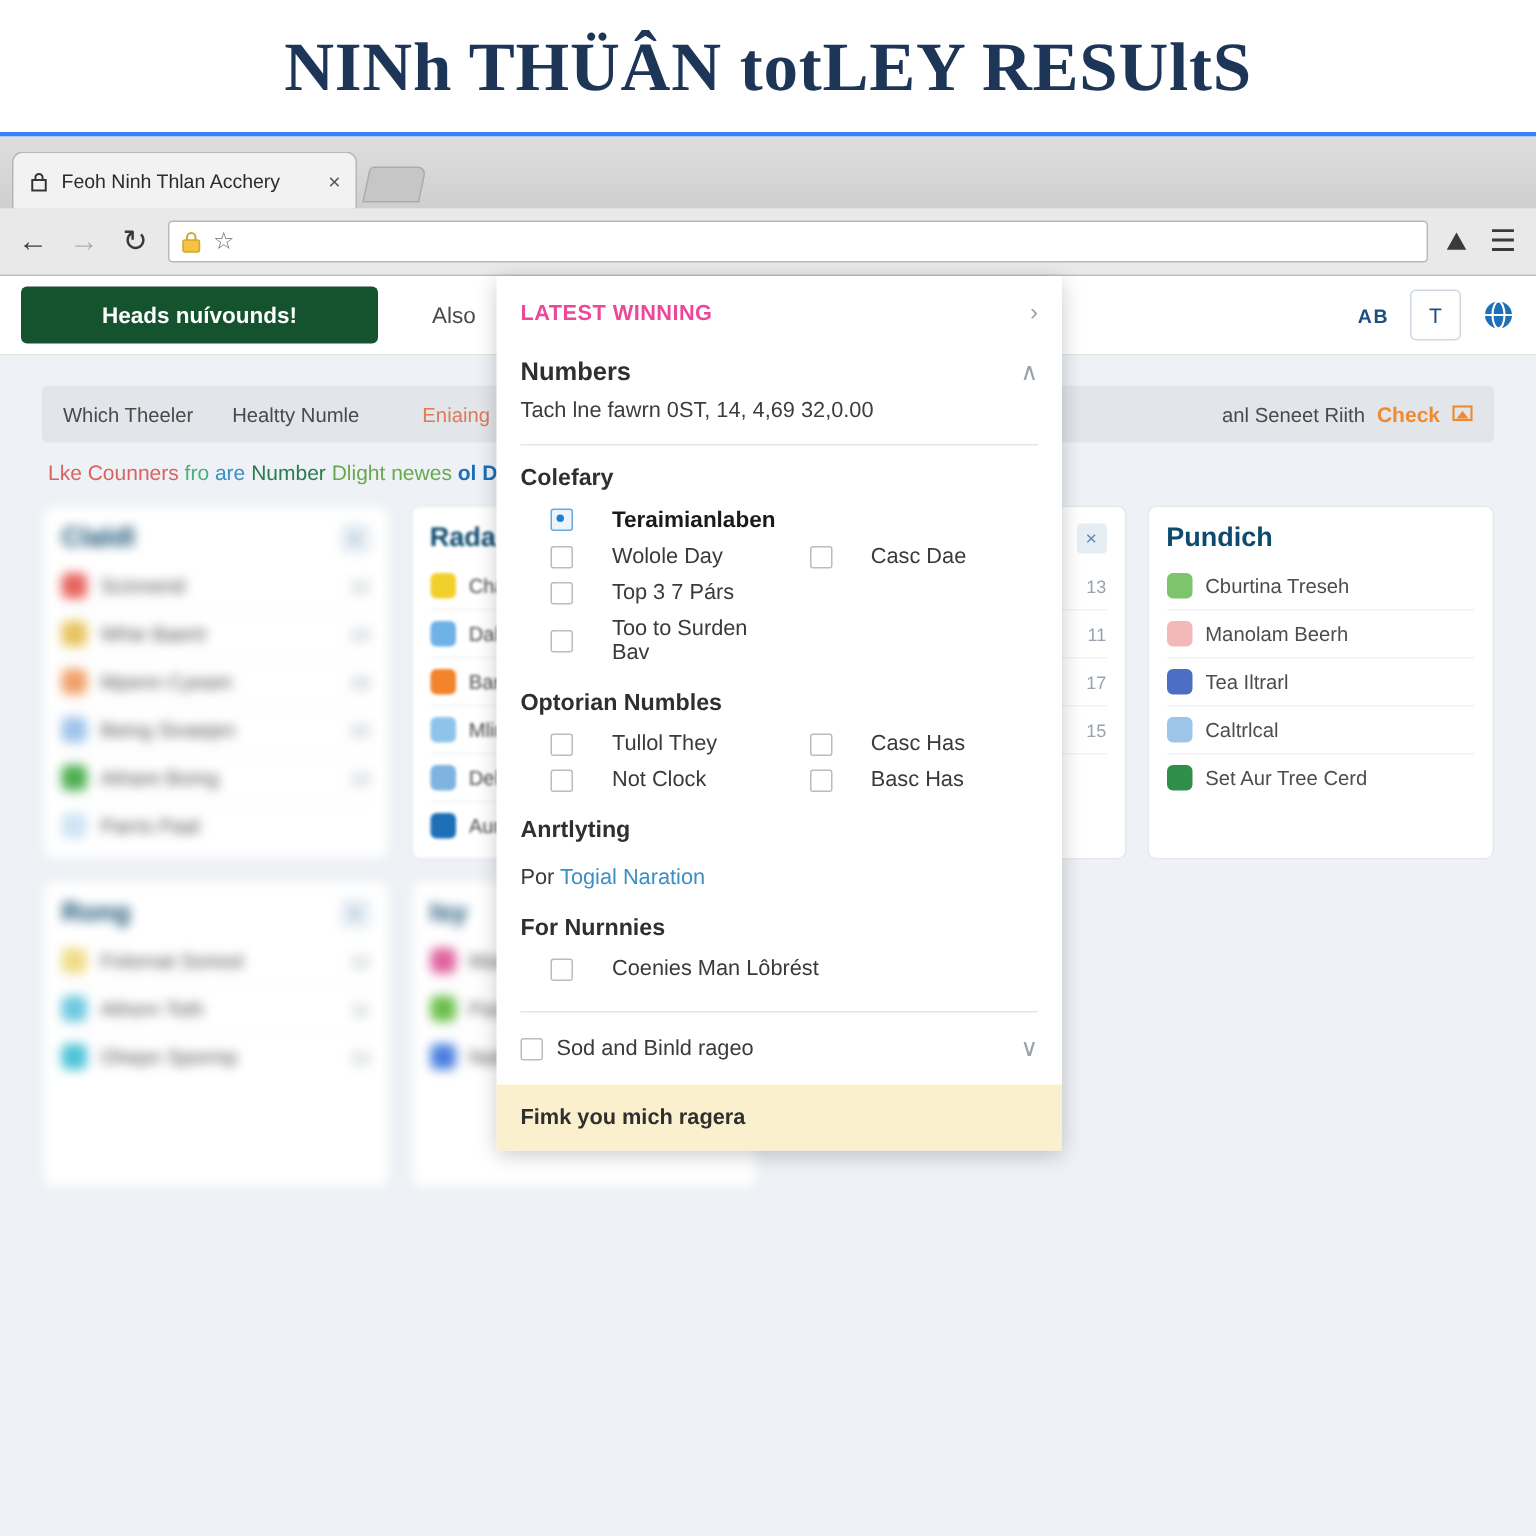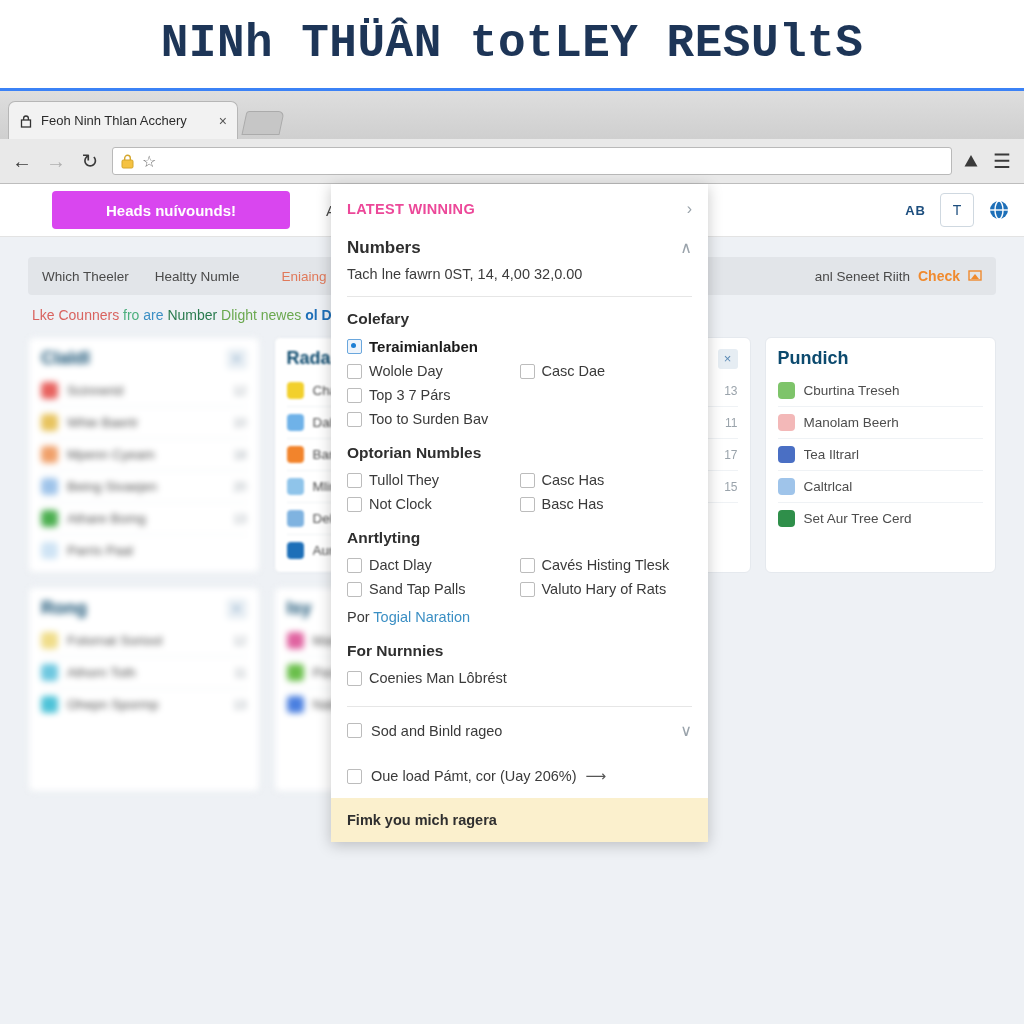--- a/index.html
+++ b/index.html
@@ -11,21 +11,21 @@
     position:relative;
   }
   
   .page-banner{
     height:88px;
     display:flex;align-items:center;justify-content:center;
     background:#ffffff;
   }
   .page-banner h1{
     margin:0;
-    font-family:Liberation Mono, monospace;
+    font-family:Liberation Serif, serif;
     font-weight:700;
     font-size:46px;
     letter-spacing:.5px;
     color:#1d3557;
     white-space:nowrap;
   }
 
   
   .browser{
     position:absolute;left:0;top:88px;width:1024px;height:936px;
@@ -94,25 +94,24 @@
   .star{font-size:16px;color:#6d6d6d;flex:none;}
   .omni-icon{flex:none;display:flex;align-items:center;justify-content:center;}
 
   
   .site-header{
     height:53px;background:#ffffff;border-bottom:1px solid #e3e3e3;
     display:flex;align-items:center;padding:0 14px;box-sizing:border-box;
     position:relative;
   }
   .cta-button{
-    background:#d946ef;color:#fff;border:none;border-radius:4px;
+    background:#14532d;color:#fff;border:none;border-radius:4px;
     height:38px;min-width:238px;font-size:15px;font-weight:600;
     display:flex;align-items:center;justify-content:center;
     font-family:"Liberation Sans", sans-serif;
-    margin-left:38px;
   }
   .site-nav{display:flex;align-items:center;gap:22px;margin-left:36px;}
   .nav-link{font-size:15px;color:#3b6ea5;white-space:nowrap;display:flex;align-items:center;gap:5px;}
   .nav-link.muted{color:#4a4a4a;}
   .caret{font-size:10px;color:#3b6ea5;}
   .nav-more{color:#9aa7b4;font-size:17px;}
   .header-right{margin-left:auto;display:flex;align-items:center;gap:14px;}
   .ab-label{font-size:13px;font-weight:700;color:#1d4e7e;letter-spacing:1px;}
   .t-box{
     width:32px;height:32px;border:1px solid #cfd8e0;border-radius:4px;
@@ -206,21 +205,21 @@
   .dd-h{
     font-size:15.5px;font-weight:700;color:#2f2f2f;
     padding:13px 16px 6px 16px;
   }
   .cb-grid{
     display:grid;grid-template-columns:1fr 1fr;
     padding:0 16px;
   }
   .cb-grid.single{grid-template-columns:1fr;}
   .cb{
-    display:flex;align-items:center;gap:7px;padding:4px 0;font-size:14.5px;color:#3a3a3a;
+    display:flex;align-items:center;gap:26px;padding:4px 0;font-size:14.5px;color:#3a3a3a;margin-left:20px;
   }
   .box{
     width:13px;height:13px;border:1px solid #bcbcbc;border-radius:2px;background:#fff;flex:none;
   }
   .box.checked{
     background:#eef4fb;border-color:#6aa7dd;position:relative;
   }
   .box.checked::after{
     content:"";position:absolute;left:3px;top:3px;width:5px;height:5px;border-radius:50%;
     background:#1d7fd4;
@@ -522,21 +521,21 @@
 
     <div class="dd-link-row">
       <span class="dd-link">LATEST WINNING</span>
       <span class="chev">›</span>
     </div>
 
     <div class="dd-group-head">
       <span class="dd-group-title">Numbers</span>
       <span class="chev">∧</span>
     </div>
-    <div class="dd-sub">Tach lne fawrn 0ST, 14, 4,00 32,0.00</div>
+    <div class="dd-sub">Tach lne fawrn 0ST, 14, 4,69 32,0.00</div>
 
     <div class="hr"></div>
 
     <div class="dd-h">Colefary</div>
     <div class="cb-grid single">
       <label class="cb bold">
         <span class="box checked"></span>
         <span>Teraimianlaben</span>
       </label>
     </div>
@@ -575,38 +574,20 @@
           <span class="box"></span>
           <span>Not Clock</span>
         </label>
         <label class="cb">
           <span class="box"></span>
           <span>Basc Has</span>
         </label>
       </div>
 
     <div class="dd-h">Anrtlyting</div>
-    <div class="cb-grid" id="anrtlyting-grid">
-        <label class="cb">
-          <span class="box"></span>
-          <span>Dact Dlay</span>
-        </label>
-        <label class="cb">
-          <span class="box"></span>
-          <span>Cavés Histing Tlesk</span>
-        </label>
-        <label class="cb">
-          <span class="box"></span>
-          <span>Sand Tap Palls</span>
-        </label>
-        <label class="cb">
-          <span class="box"></span>
-          <span>Valuto Hary of Rats</span>
-        </label>
-      </div>
 
     <div class="dd-note">
       <span>Por </span><a href="#">Togial Naration</a>
     </div>
 
     <div class="dd-h">For Nurnnies</div>
     <div class="cb-grid single">
       <label class="cb">
         <span class="box"></span>
         <span>Coenies Man Lôbrést</span>
@@ -615,22 +596,17 @@
 
     <div style="height:16px"></div>
     <div class="hr"></div>
 
     <div class="dd-row-exp">
       <span class="box"></span>
       <span>Sod and Binld rageo</span>
       <span class="chev">∨</span>
     </div>
 
-    <div class="dd-row-exp">
-      <span class="box"></span>
-      <span>Oue load Pámt, cor (Uay 206%)</span>
-      <span class="arrowlink">⟶</span>
-    </div>
 
     <div class="dd-footer">Fimk you mich ragera</div>
   </div>
 
 </div>
 
 </body></html>

